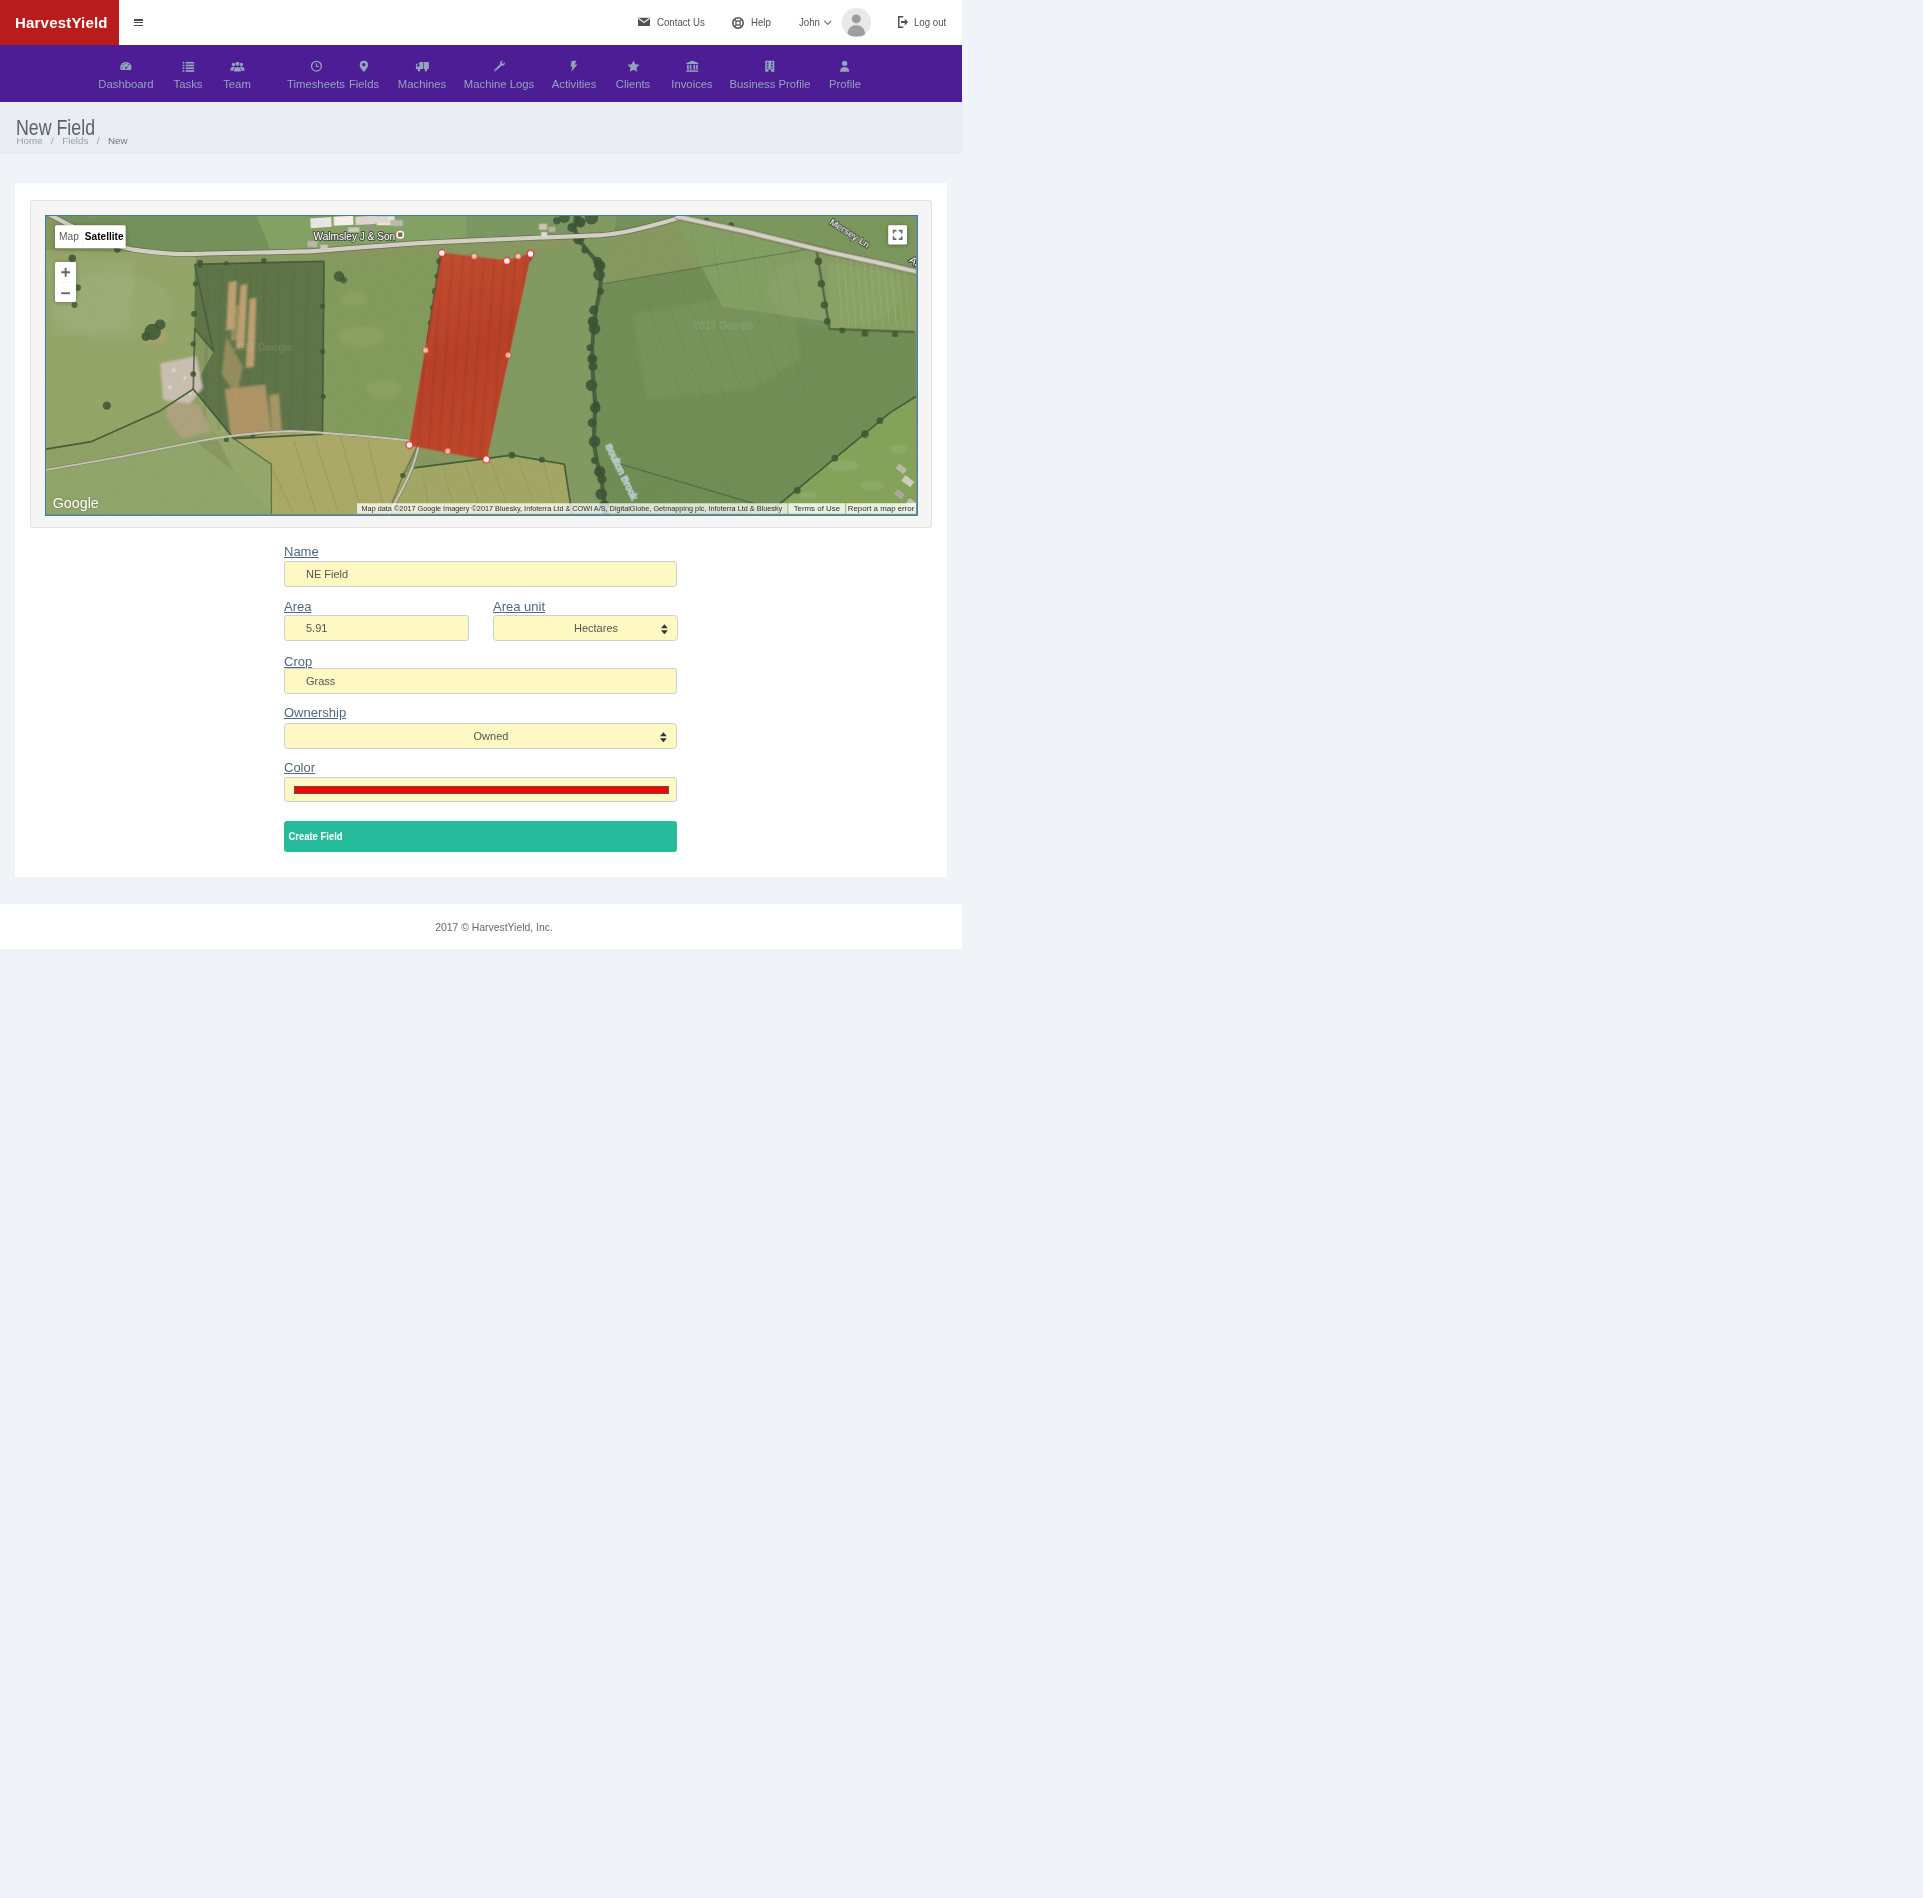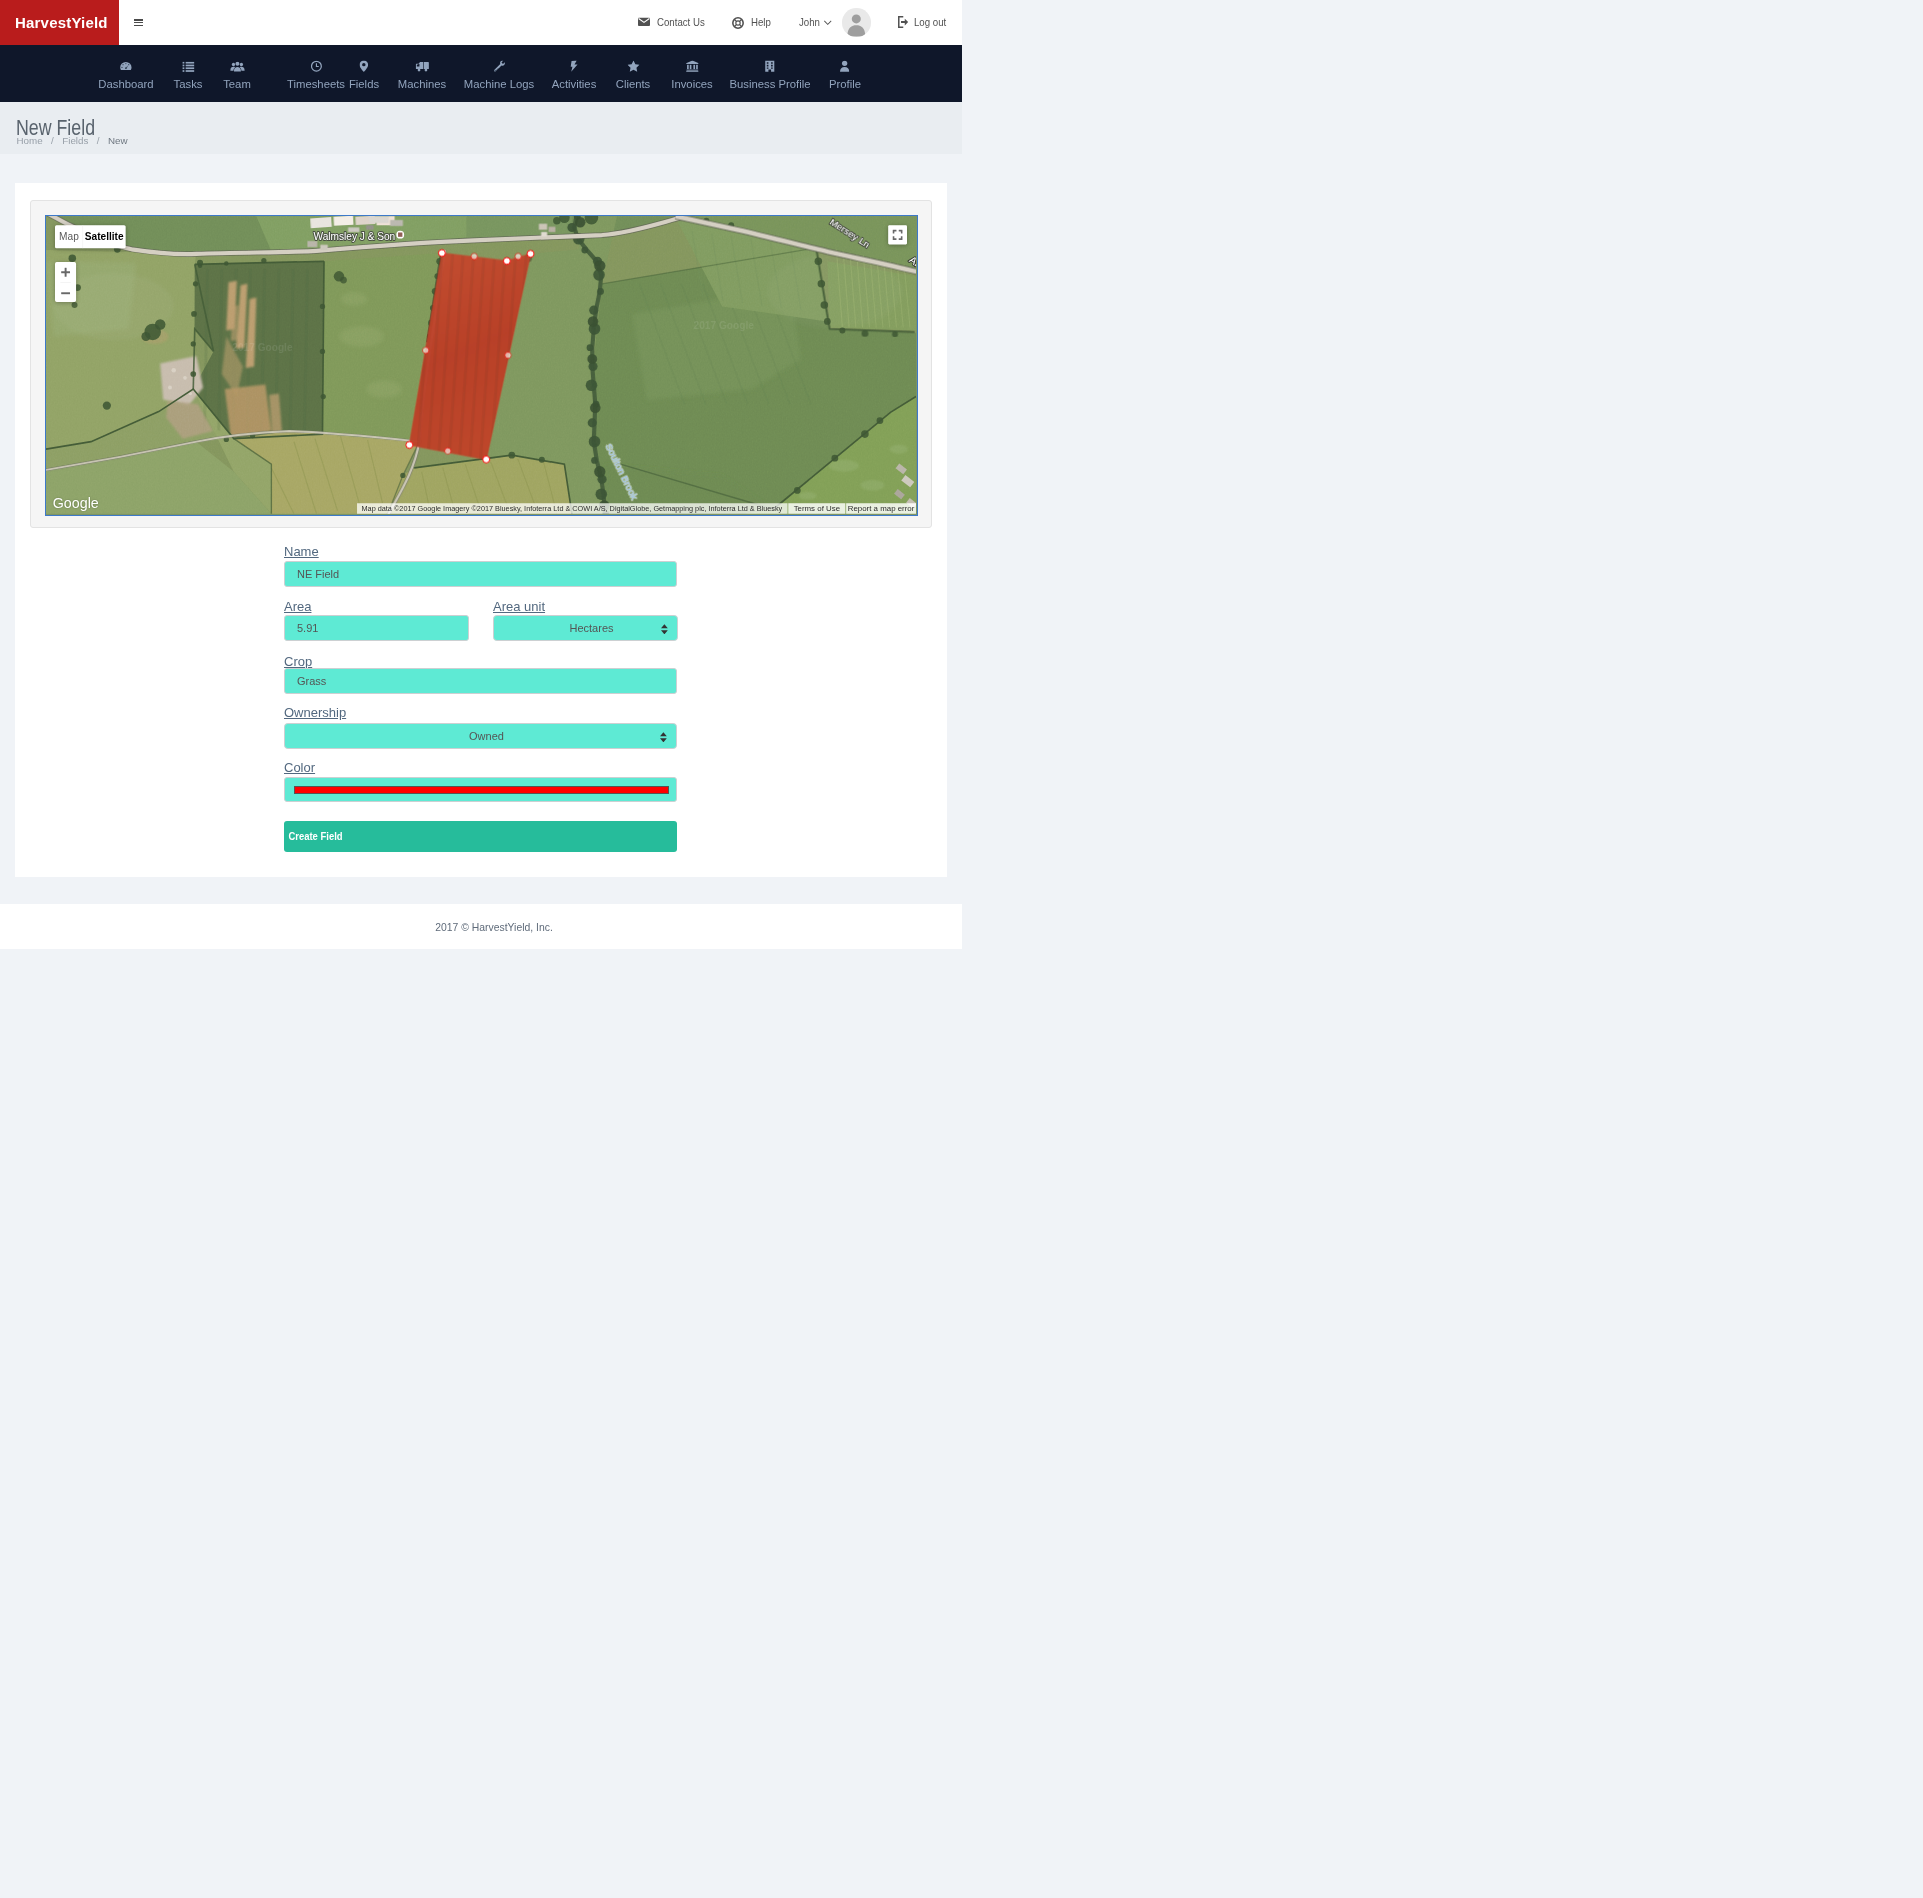--- a/index.html
+++ b/index.html
@@ -8,40 +8,40 @@
 
 
 #header { position:absolute; left:0; top:0; width:962px; height:45px; background:#fff; }
 #logo { position:absolute; left:0; top:0; width:119px; height:45px; background:#b91c1c; color:#fff; font-size:15px; font-weight:bold; line-height:45px; padding-left:15px; letter-spacing:0.2px; }
 #burger { position:absolute; left:134px; top:19px; width:9.4px; }
 #burger div { height:1.5px; background:#4a4a4a; margin-bottom:1.3px; }
 .hitem { position:absolute; top:0; height:45px; line-height:45px; font-size:10.5px; color:#515151; transform:scaleX(0.92); transform-origin:left center; }
 .hicon { position:absolute; top:15px; }
 
 
-#navbar { position:absolute; left:0; top:45px; width:962px; height:57px; background:#0f172a; }
+#navbar { position:absolute; left:0; top:45px; width:962px; height:57px; background:#4c1d95; }
 .nitem { position:absolute; transform:translateX(-50%); top:0; text-align:center; color:#92a4bd; }
 .nitem .nicon { height:12.8px; margin-top:14.3px; display:flex; justify-content:center; align-items:end; }
 .nitem .nicon svg { transform:scale(0.88); transform-origin:center bottom; }
 .nitem .nlabel { font-size:11.3px; margin-top:6px; white-space:nowrap; }
 
 
 #titleband { position:absolute; left:0; top:102px; width:962px; height:52px; background:#e9edf1; }
 #titleband h1 { position:absolute; left:16px; top:12.8px; font-size:22.5px; font-weight:300; color:#59636d; transform:scaleX(0.79); transform-origin:left top; white-space:nowrap; }
 #crumbs { position:absolute; left:16.5px; top:33px; font-size:9.8px; color:#98a0a9; word-spacing:1.5px; }
 #crumbs .cur { color:#6e7780; }
 
 
 #card { position:absolute; left:15px; top:183px; width:932px; height:694px; background:#fff; }
 #well { position:absolute; left:15px; top:16.5px; width:902px; height:328px; background:#f5f5f5; border:0.8px solid #e3e3e3; border-radius:3px; }
 #mapbox { position:absolute; left:14.3px; top:14.3px; width:873px; height:301px; border:1.5px solid #3d79c9; background:#7d9464; }
 
 
 .flabel { position:absolute; left:284px; font-size:13px; color:#52687f;text-decoration:underline; }
-.finput { position:absolute; left:284px; width:393px; height:25.6px; border:0.8px solid #ccd0d2; border-radius:3px; background:#5eead4; font-size:11px; color:#555; line-height:24px; padding-left:12px; font-family:"Liberation Sans", sans-serif; }
+.finput { position:absolute; left:284px; width:393px; height:25.6px; border:0.8px solid #ccd0d2; border-radius:3px; background:#fef9c3; font-size:11px; color:#555; line-height:24px; padding-left:21px; font-family:"Liberation Sans", sans-serif; }
 .fselect { border-radius:3.8px;text-align:center; }
 .selarrows { position:absolute; width:6.8px; height:10.5px; }
 
 #createbtn { position:absolute; left:284px; top:821px; width:393px; height:31px; background:#26bc9b; border-radius:3px; color:#fff; font-size:11px; font-weight:bold; line-height:31px; }
 
 
 #footer { position:absolute; left:0; top:904px; width:962px; height:45px; background:#fff;padding-left:26px; }
 #footer div { text-align:center; font-size:11.3px; color:#5f6b7a; margin-top:16.5px; transform:scaleX(0.92); }
 </style>
 </head>

